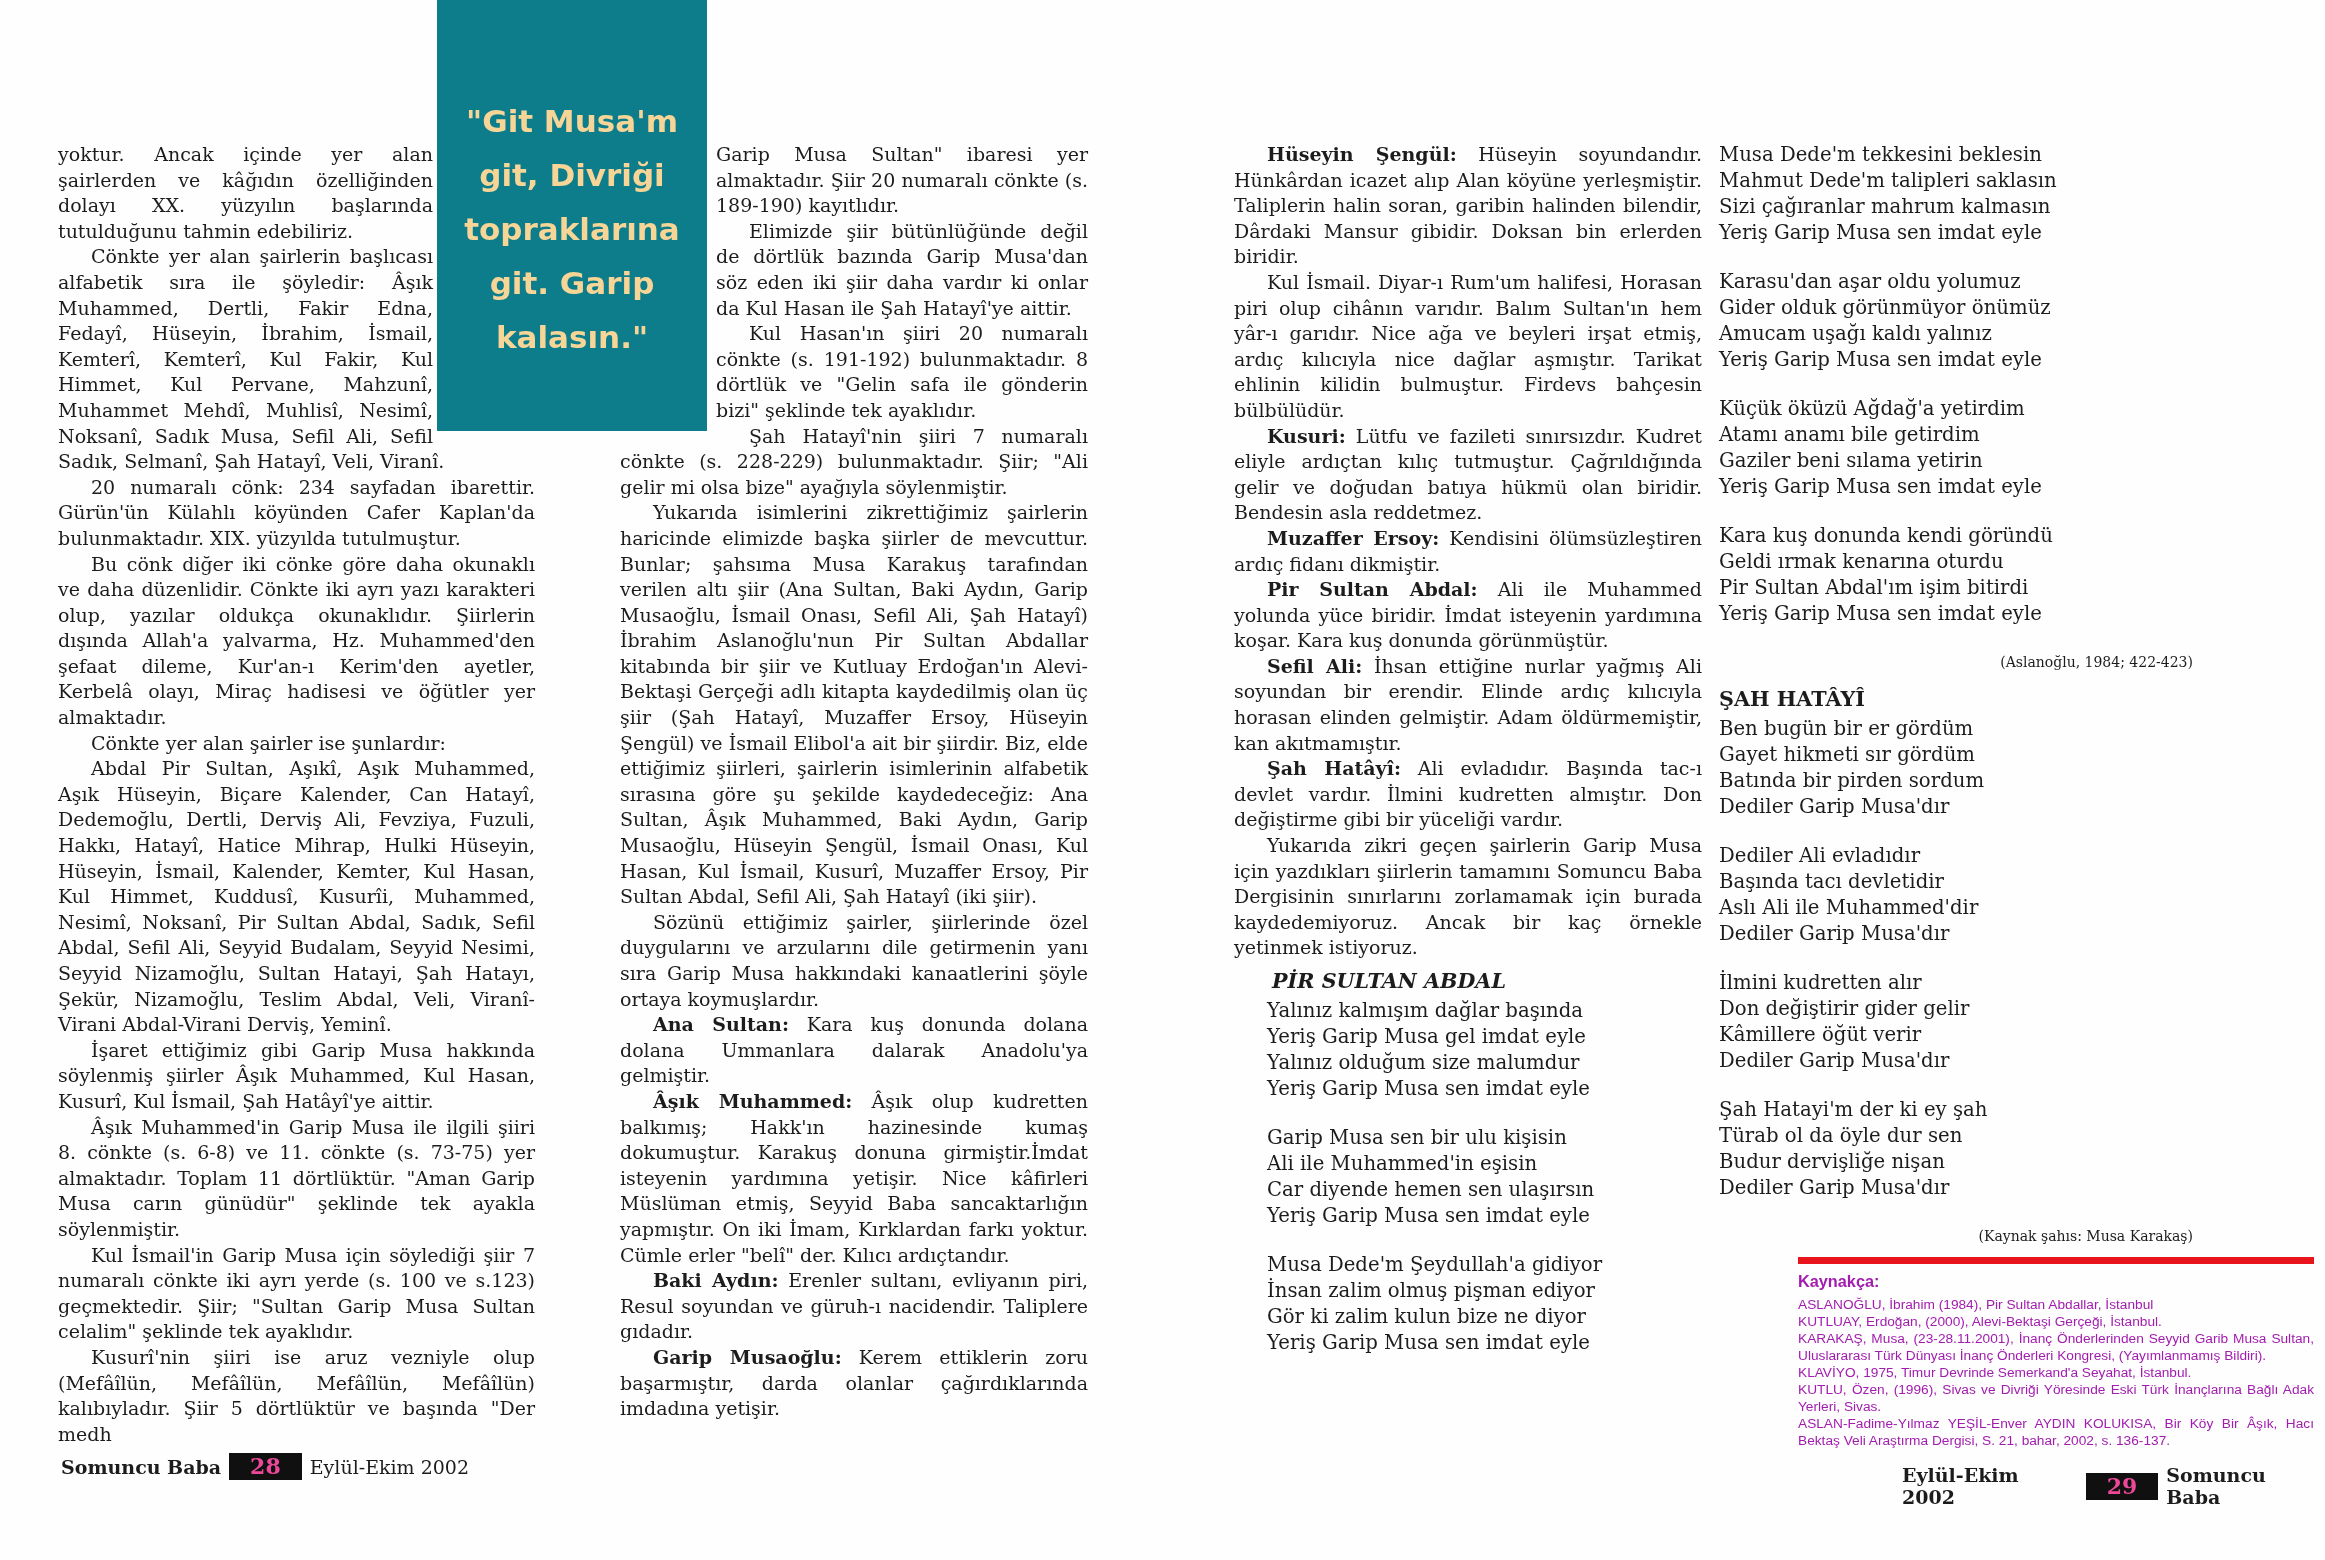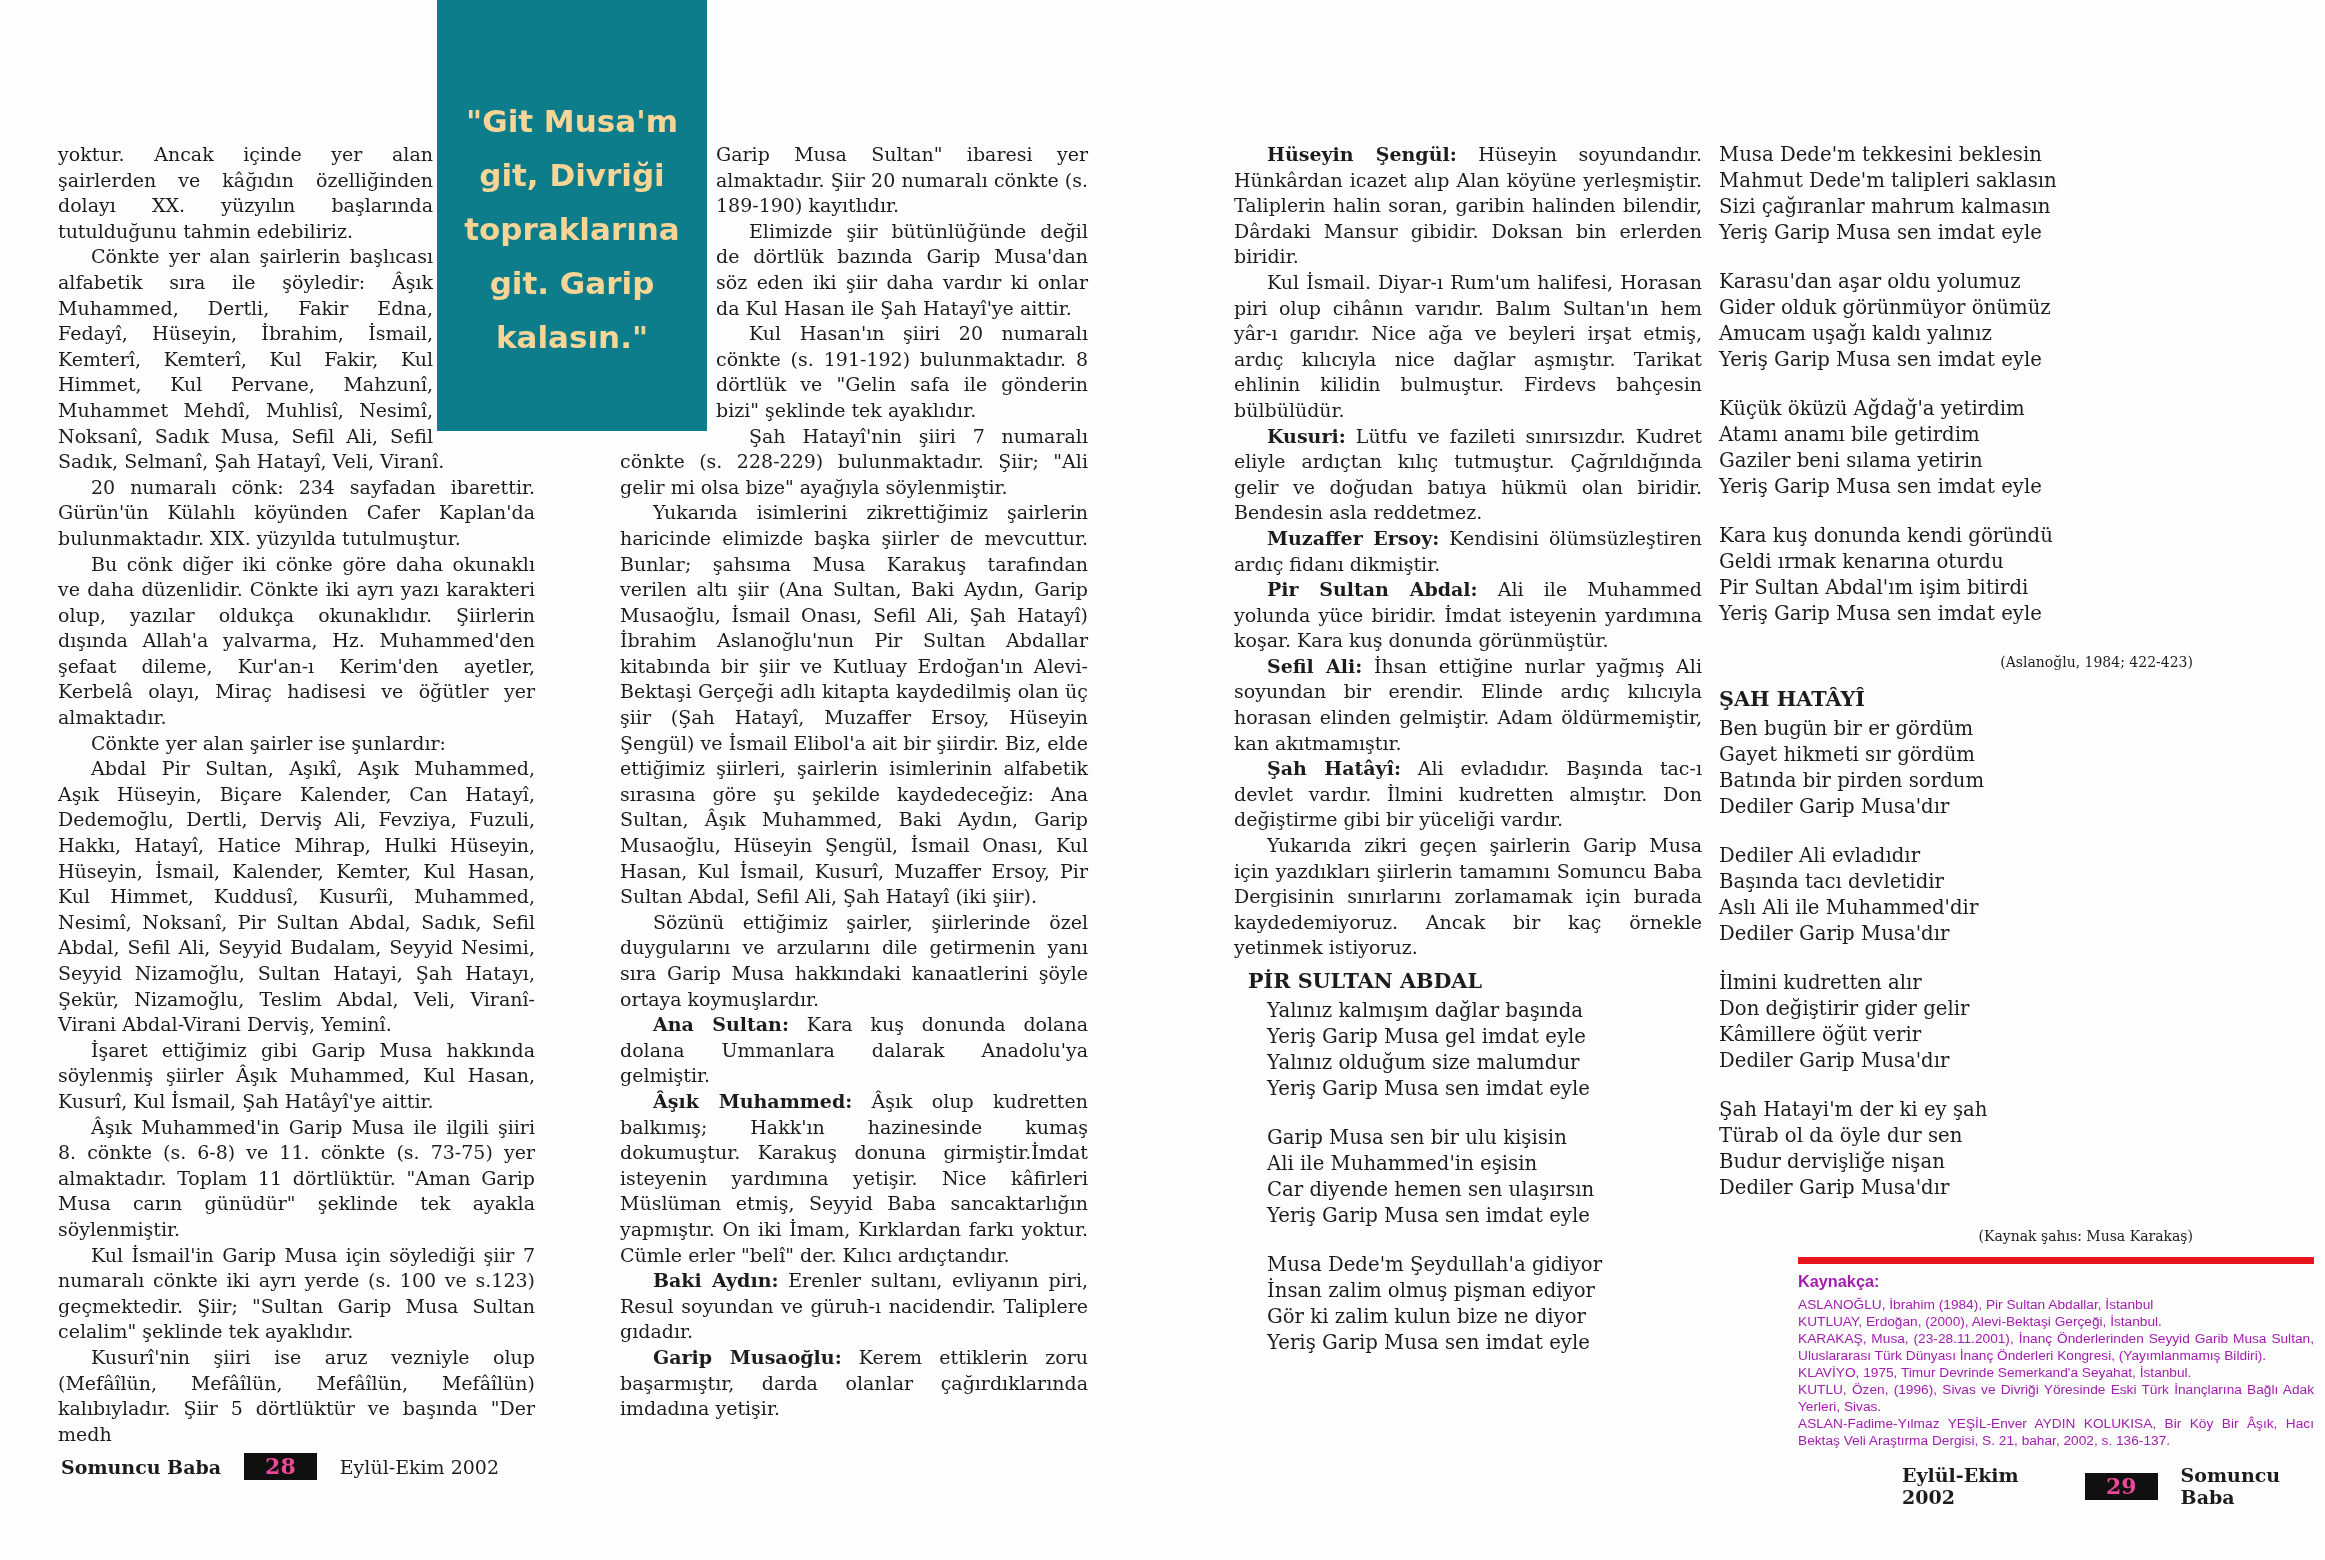--- a/index.html
+++ b/index.html
@@ -11,31 +11,31 @@
   .lead{font-weight:bold;}
   .lead:empty{display:none;}
   .quote-box{position:absolute;left:437px;top:0;width:270px;height:431px;
              background:#0D7D8C;color:#F6D596;
              font-family:"DejaVu Sans", sans-serif;font-weight:bold;
              font-size:31px;line-height:54px;text-align:center;
              white-space:pre-line;padding-top:94px;box-sizing:border-box;}
   .spacer-r{float:right;width:102px;height:304px;}
   .spacer-l{float:left;width:96px;height:304px;}
   .poem-heading{font-weight:bold;font-size:20.7px;margin:7.7px 0 3.8px 0;text-align:left;}
-  .ph-col3{margin-left:14px;}
+  .ph-col3{margin-left:38px;font-style:italic;}
   .stanza{white-space:pre-line;text-align:left;margin:0 0 23px 0;
           line-height:26px;font-size:19.7px;}
   .s3{margin-left:33px;}
   .attrib{font-size:14px;text-align:right;margin:0 0 11.5px 0;}
   .biblio{position:absolute;left:1798px;top:1257px;width:516px;
           font-family:"Liberation Sans", sans-serif;color:#a21caf;}
   .red-rule{height:6.7px;background:#E8141C;margin:0 0 8.6px 0;}
   .biblio-heading{font-weight:bold;font-size:16.3px;margin:0 0 4.8px 0;}
   .biblio-entries p{margin:0;font-size:13.7px;line-height:17px;text-align:justify;}
-  .footer{position:absolute;display:flex;align-items:center;gap:23px;font-size:19px;}
+  .footer{position:absolute;display:flex;align-items:center;gap:8px;font-size:19px;}
   .footer .mag{font-weight:bold;}
   .footer-right .issue{font-weight:bold;}
   .page-badge{background:#101010;color:#ec4899;font-weight:bold;
               padding:1px 21px;font-size:22px;line-height:25px;}
 </style>
 </head>
 <body>
 
 <div class="sheet">
 

